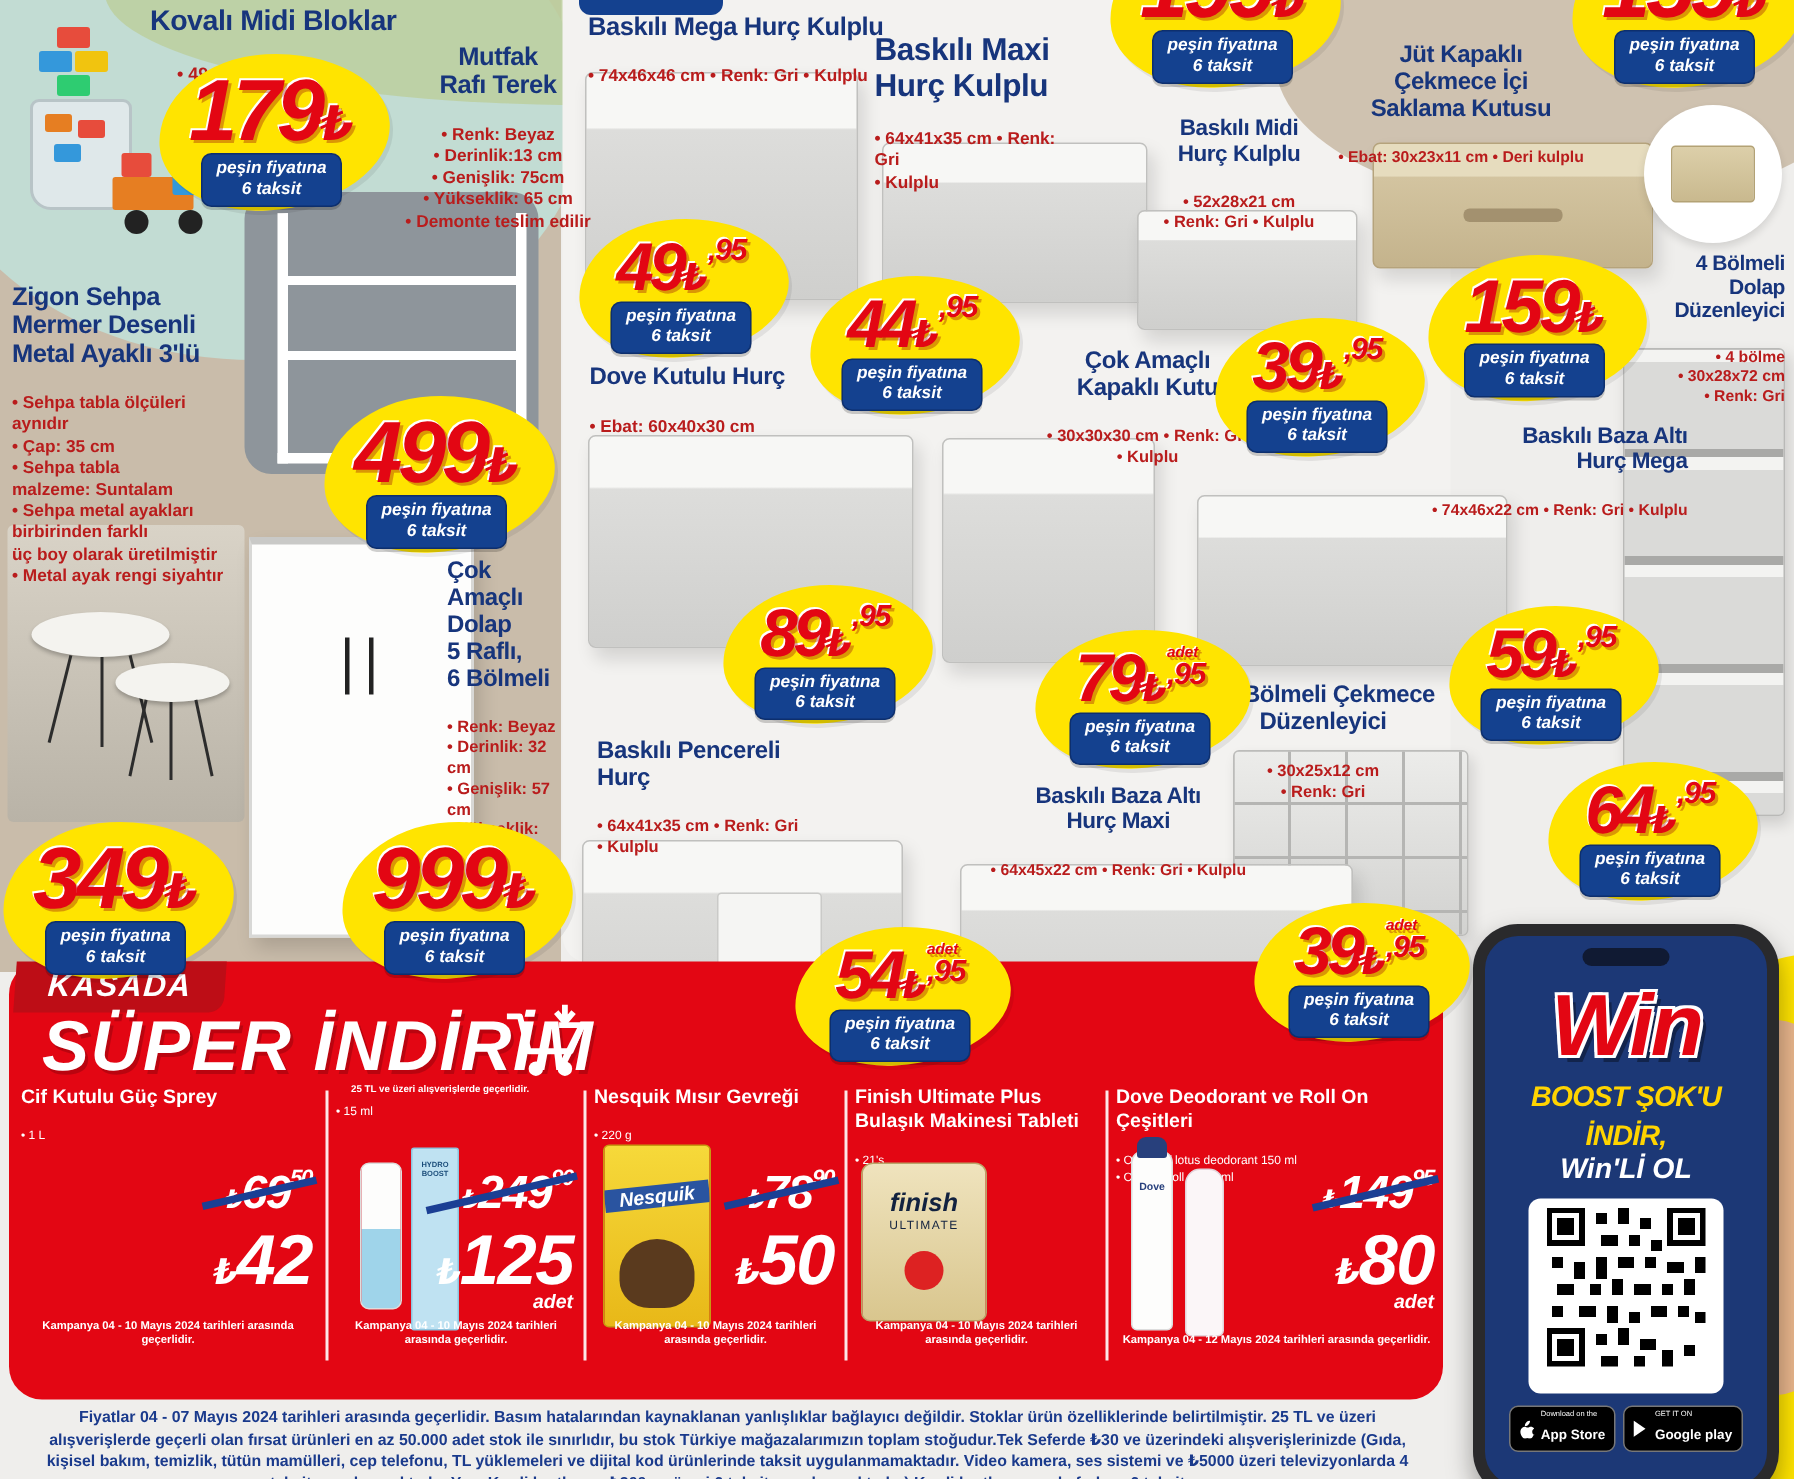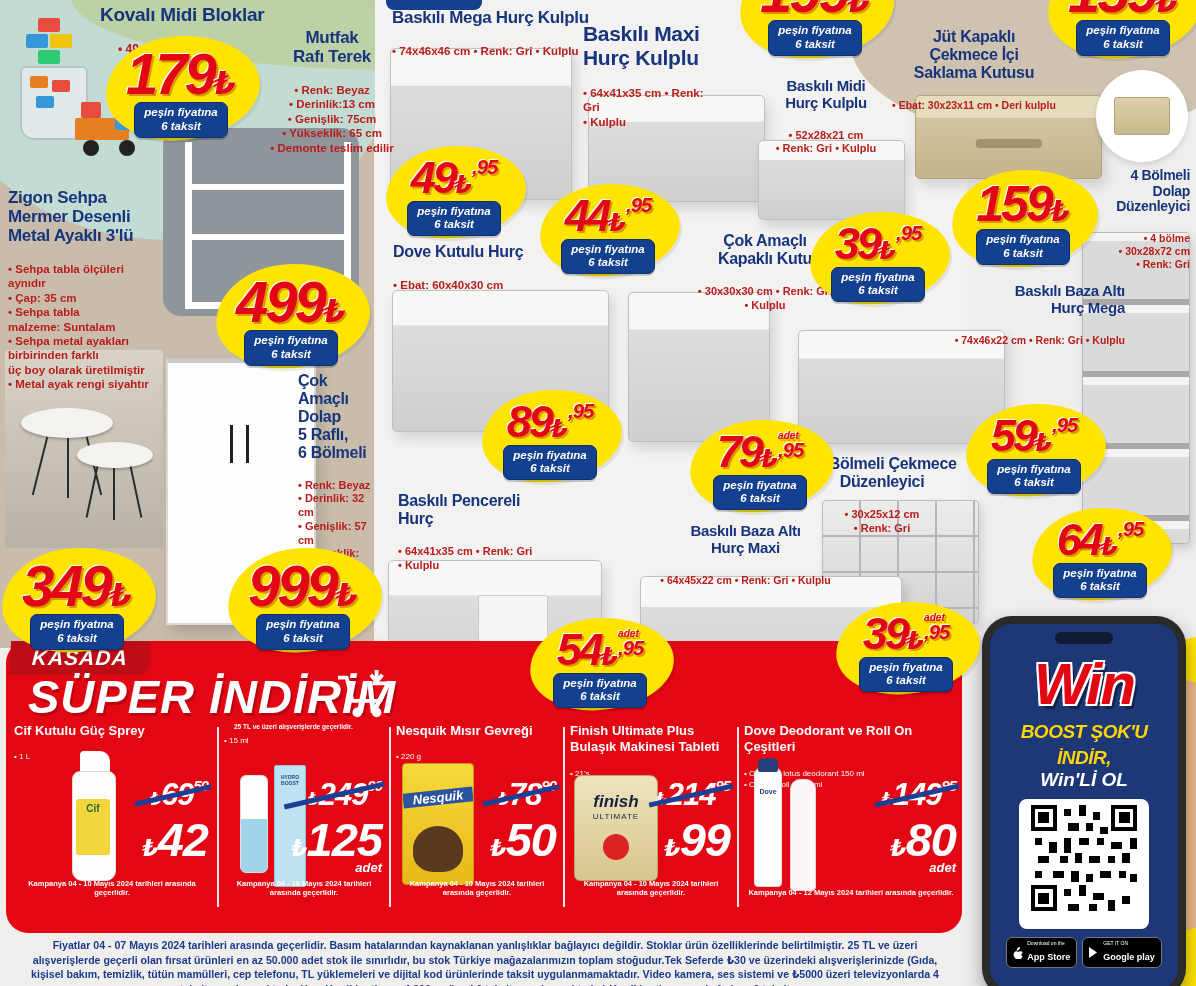--- a/index.html
+++ b/index.html
@@ -414,25 +414,20 @@
       <path d="M42 0 v9 M36 5 l6 7 6-7" stroke="#fff" stroke-width="4" fill="none"></path>
     </svg>
     <div class="sep" style="left:211px"></div>
     <div class="sep" style="left:383px"></div>
     <div class="sep" style="left:557px"></div>
     <div class="sep" style="left:731px"></div>
 
     <div class="deal" style="left:8px;width:196px">
       <div class="dtitle">Cif Kutulu Güç Sprey</div>
       <div class="dsub">• 1 L</div>
-      <div class="abs" style="left:56px;top:28px;width:46px;height:130px">
-        <div class="abs" style="left:10px;top:0;width:30px;height:22px;background:#fdfdfc;border-radius:4px 10px 2px 2px"></div>
-        <div class="abs" style="left:2px;top:20px;width:42px;height:108px;background:#fdfdfc;border-radius:8px 8px 10px 10px;border:1px solid #ddd"></div>
-        <div class="abs" style="left:6px;top:48px;width:34px;height:52px;background:#f4d43c;border-radius:3px;color:#1d6e38;font-weight:bold;font-size:10px;text-align:center;padding-top:4px">Cif</div>
-      </div>
       <div class="dprices">
         <div class="old"><span class="cur">₺</span><span>69</span><span class="oc">50</span></div>
         <div class="new"><span class="cur">₺</span><span>42</span></div>
       </div>
       <div class="dvalid">Kampanya 04 - 10 Mayıs 2024 tarihleri arasında geçerlidir.</div>
     </div>
 
     <div class="deal" style="left:218px;width:160px">
       <div class="dsub">• 15 ml</div>
       <div class="abs" style="left:16px;top:52px;width:26px;height:96px;background:linear-gradient(180deg,#fdfdfc 0 45%,#9fd4ea 45%);border-radius:6px;border:1px solid #ddd"></div>
@@ -459,24 +454,20 @@
     </div>
 
     <div class="deal" style="left:564px;width:162px">
       <div class="dtitle">Finish Ultimate Plus
 Bulaşık Makinesi Tableti</div>
       <div class="dsub">• 21's</div>
       <div class="abs" style="left:4px;top:52px;width:82px;height:104px;background:linear-gradient(180deg,#efe3bd,#d9c68e);border-radius:8px 8px 6px 6px;border:1px solid #b9a468;text-align:center;overflow:hidden">
         <div style="margin-top:16px;color:#12223f;font-weight:bold;font-style:italic;font-size:17px">finish</div>
         <div style="color:#12223f;font-weight:normal;font-size:8px;letter-spacing:1px">ULTIMATE</div>
         <div class="abs" style="left:28px;top:58px;width:26px;height:26px;background:#d22;border-radius:50%"></div>
-      </div>
-      <div class="dprices">
-        <div class="old"><span class="cur">₺</span><span>214</span><span class="oc">95</span></div>
-        <div class="new"><span class="cur">₺</span><span>99</span></div>
       </div>
       <div class="dvalid">Kampanya 04 - 10 Mayıs 2024 tarihleri arasında geçerlidir.</div>
     </div>
 
     <div class="deal" style="left:738px;width:214px">
       <div class="dtitle">Dove Deodorant ve Roll On Çeşitleri</div>
       <div class="dsub">• Original / lotus deodorant 150 ml
 • Original roll on 50 ml</div>
       <div class="abs" style="left:10px;top:44px;width:26px;height:118px;background:#fdfdfc;border:1px solid #ddd;border-radius:8px 8px 4px 4px">
         <div class="abs" style="left:3px;top:-10px;width:20px;height:14px;background:#28407c;border-radius:6px 6px 2px 2px"></div>

